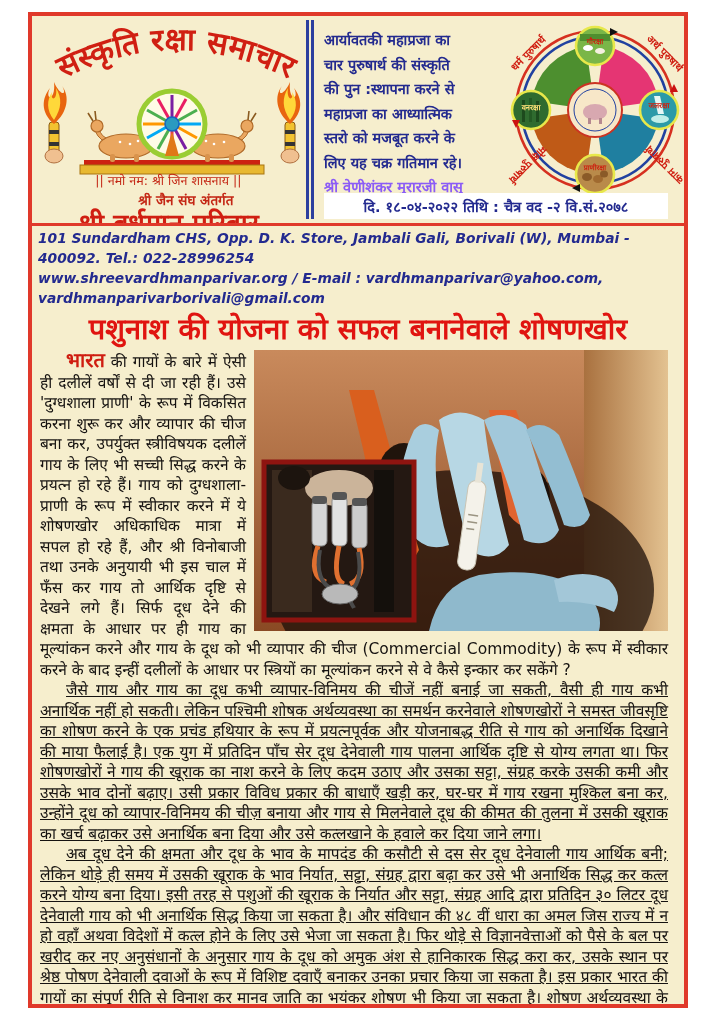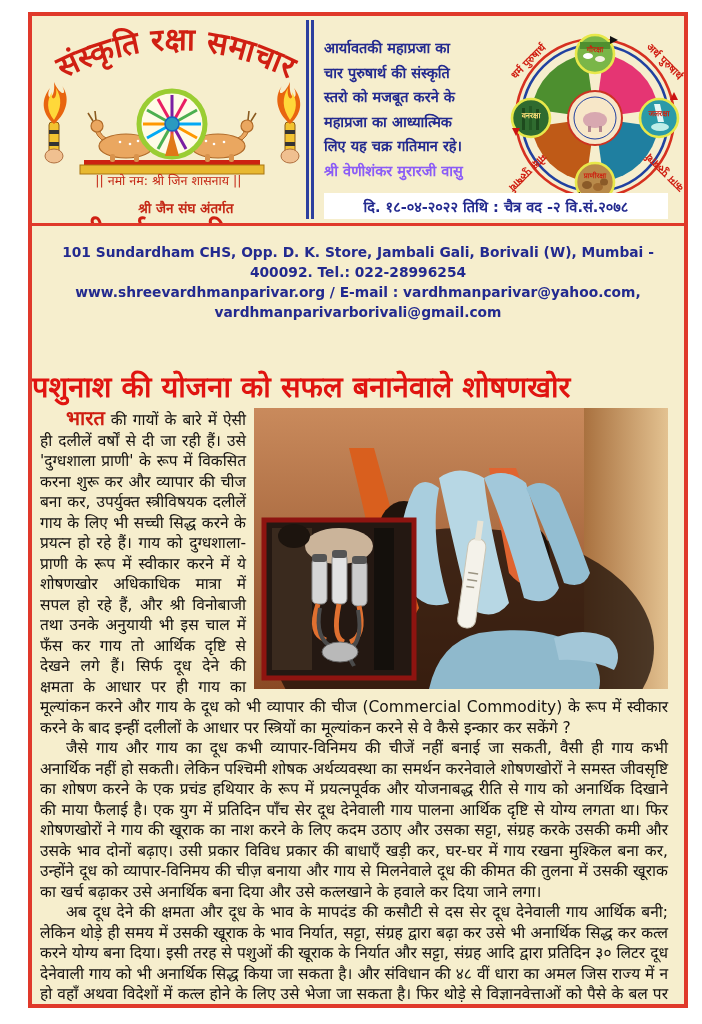--- a/index.html
+++ b/index.html
@@ -8,48 +8,48 @@
     position:absolute; left:28px; top:12px; width:660px; height:996px;
     border:4px solid #e0392a; background:#f6eecd; overflow:hidden;
     display:flex; flex-direction:column;
   }
   
   .header { display:flex; height:210px; border-bottom:3px solid #e0392a; flex:0 0 auto; }
   .masthead { width:290px; position:relative; text-align:center; overflow:hidden; }
   .arc-title-svg { display:block; margin:2px auto 0; }
   .emblem-svg { display:block; margin:-14px auto 0; }
   .mantra { color:#c42715; font-weight:normal; font-size:12.5px; margin-top:-6px; }
-  .mast-subtitle { color:#c42715; font-weight:bold; font-size:13.5px; margin-top:10px;padding-left:35px; }
+  .mast-subtitle { color:#c42715; font-weight:bold; font-size:13.5px; margin-top:2px;padding-left:35px; }
   .org-name { color:#d01f12; font-weight:bold; font-size:27px; margin-top:0px; line-height:30px; }
   .divider { width:12px; display:flex; justify-content:center; gap:2px; padding:4px 0; }
   .divider i { display:block; width:3px; background:#2c3f9e; }
-  .header-right { flex:1; position:relative; padding:16px 4px 2px 8px; }
+  .header-right { flex:1; position:relative; padding:8px 4px 2px 8px; }
   .hr-top { display:flex; }
   .quote-block { width:180px; padding-top:4px; }
   .quote-line { display:block; color:#232a8f; font-weight:bold; font-size:14.5px; line-height:24.5px; white-space:nowrap; }
   .attribution { display:block; color:#8b5cf6; font-weight:bold; font-size:14.5px; line-height:25px; white-space:nowrap; }
   .chakra-wrap { position:relative; width:170px; height:172px; margin-left:6px; }
   .chakra-label { position:absolute; color:#d01f12; font-weight:bold; font-size:10.5px; white-space:nowrap; }
   .cl-tl { left:-4px; top:22px; transform:rotate(-45deg); }
   .cl-tr { right:-8px; top:22px; transform:rotate(45deg); }
   .cl-bl { left:-6px; bottom:24px; transform:rotate(135deg); }
   .cl-br { right:-8px; bottom:24px; transform:rotate(-135deg); }
   .date-strip { position:absolute; left:8px; right:16px; bottom:4px; height:26px; background:#ffffff;
     display:flex; align-items:center; justify-content:center;
     color:#232a8f; font-weight:bold; font-size:14.5px; }
   
-  .address { text-align:center; padding:16px 6px 4px; flex:0 0 auto; }
+  .address { text-align:left; padding:2px 6px 4px; flex:0 0 auto;font-style:italic; }
   .address div { color:#232a8f; font-weight:bold; font-size:13.8px; line-height:20px; }
   
-  .headline { text-align:left; color:#e01410; font-weight:bold; font-size:29px; line-height:34px; flex:0 0 auto;margin-top:44px; }
+  .headline { text-align:center; color:#e01410; font-weight:bold; font-size:29px; line-height:34px; flex:0 0 auto; }
   
   .article { flex:1 1 auto; padding:4px 16px 4px 8px; overflow:hidden;
     color:#151210; font-size:15.5px; line-height:20.5px; text-align:justify; }
   .article p { margin:0; }
-  .indented { text-indent:26px; }
+  .indented { text-indent:26px;text-decoration:underline; }
   .lead-word { color:#cf1d10; font-weight:bold; font-size:20px; }
   .lead-indent { display:inline-block; width:26px; }
   .photo { float:right; width:414px; height:281px; margin:0 0 4px 8px; position:relative; background:#4a2a16; }
   .photo svg { display:block; }
 </style>
 </head>
 <body>
 
 <div class="sheet">
 
@@ -120,22 +120,23 @@
     <div class="divider">
         <i></i>
         <i></i>
       </div>
 
     <div class="header-right">
       <div class="hr-top">
         <div class="quote-block">
           <span class="quote-line">आर्यावतकी महाप्रजा का</span>
           <span class="quote-line">चार पुरुषार्थ की संस्कृति</span>
+          <span class="quote-line">की पुन :स्थापना करने से</span>
+          <span class="quote-line">महाप्रजा का आध्यात्मिक</span>
           <span class="quote-line">स्तरो को मजबूत करने के</span>
-          <span class="quote-line">महाप्रजा का आध्यात्मिक</span>
           <span class="quote-line">लिए यह चक्र गतिमान रहे।</span>
           <span class="attribution">श्री वेणीशंकर मुरारजी वासु</span>
         </div>
 
         <div class="chakra-wrap">
           <svg width="170" height="172" viewBox="0 0 170 172">
             <circle cx="85" cy="86" r="79" fill="none" stroke="#d63020" stroke-width="2.6"></circle>
             <circle cx="85" cy="86" r="73" fill="none" stroke="#2141a0" stroke-width="2.6"></circle>
             <path d="M85,86 L93.9,22.6 A64,64 0 0 1 148.4,77.1 Z" fill="#e53573"></path>
             <path d="M85,86 L148.4,94.9 A64,64 0 0 1 93.9,149.4 Z" fill="#1f7fa0"></path>

